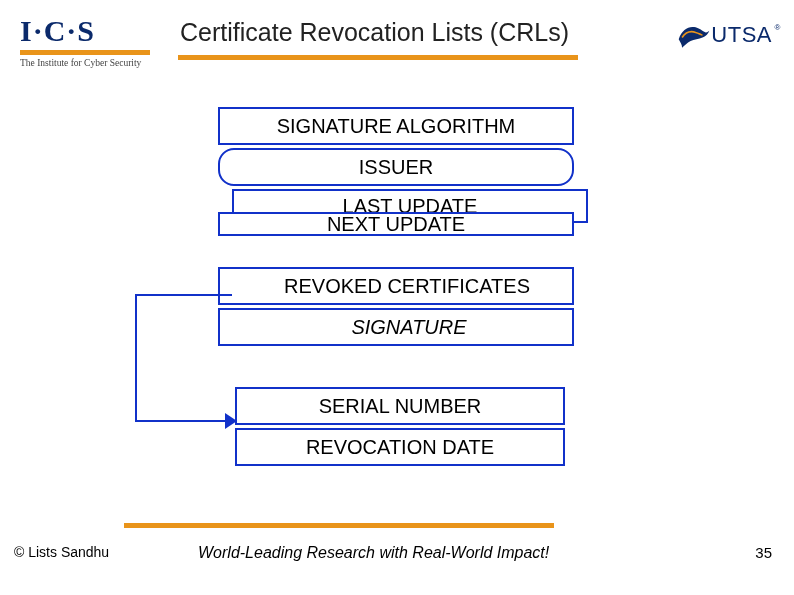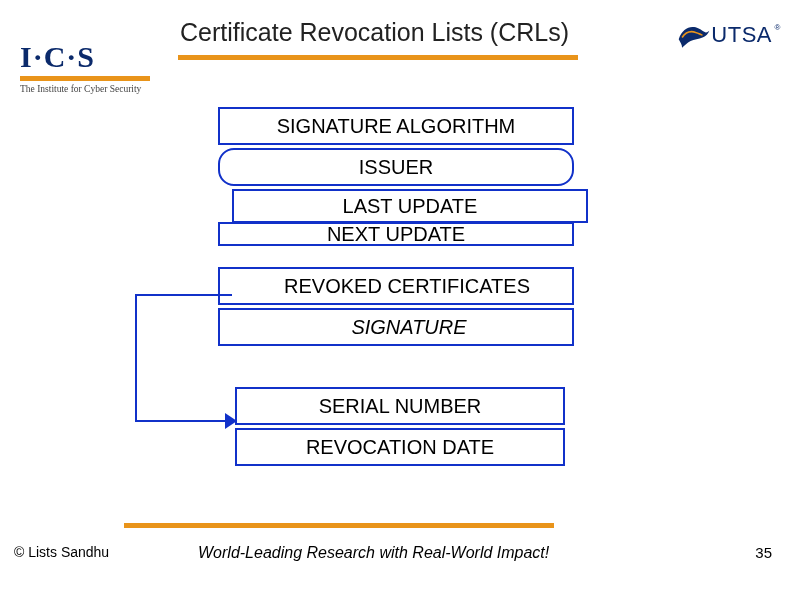--- a/index.html
+++ b/index.html
@@ -1,21 +1,21 @@
 <!DOCTYPE html>
 <html><head>
 <meta charset="utf-8">
 <style>
   * { box-sizing: border-box; margin: 0; padding: 0; }
   html, body { width: 794px; height: 595px; font-family: Arial, Helvetica, sans-serif; background: #fff; color: #000; }
   .slide { position: relative; width: 794px; height: 595px; }
 
   
   .logo-ics { position: absolute; left: 20px; top: 14px; width: 140px; }
-  .ics-letters { font-family: "Times New Roman", Times, serif; font-size: 30px; font-weight: bold; color: #0b2a6b; letter-spacing: 1px; margin-top: 26px; }
+  .ics-letters { font-family: "Times New Roman", Times, serif; font-size: 30px; font-weight: bold; color: #0b2a6b; letter-spacing: 1px; }
   .ics-rule { width: 130px; height: 5px; background: #e9941a; margin-top: 2px; }
   .ics-sub { font-family: "Times New Roman", Times, serif; font-size: 9.5px; color: #444; margin-top: 3px; }
 
   .title { position: absolute; left: 180px; top: 18px; font-size: 25px; color: #222; }
   .title-rule { position: absolute; left: 178px; top: 55px; width: 400px; height: 5px; background: #e9941a; }
 
   .logo-utsa { position: absolute; right: 22px; top: 20px; display: flex; align-items: center; }
   .utsa-bird { width: 34px; height: 30px; }
   .utsa-bird svg { display:block; }
   .utsa-text { font-family: Arial, sans-serif; font-weight: 400; font-size: 22px; color: #0b2a6b; letter-spacing: 0.5px; position: relative; }
@@ -60,21 +60,21 @@
     </div>
     <div class="utsa-text">
       <span>UTSA</span>
       <span class="utsa-reg">®</span>
     </div>
   </div>
 
   <div class="cell" style="left:218px; top:107px; width:356px; height:38px;">SIGNATURE ALGORITHM</div>
   <div class="cell" style="left:218px; top:148px; width:356px; height:38px;border-radius:16px;">ISSUER</div>
   <div class="cell" style="left:232px; top:189px; width:356px; height:34px;">LAST UPDATE</div>
-  <div class="cell" style="left:218px; top:222px; width:356px; height:24px;">NEXT UPDATE</div>
+  <div class="cell" style="left:218px; top:212px; width:356px; height:24px;">NEXT UPDATE</div>
   <div class="cell" style="left:218px; top:267px; width:356px; height:38px;padding-left:28px;">REVOKED CERTIFICATES</div>
   <div class="cell sig" style="left:218px; top:308px; width:356px; height:38px;">SIGNATURE</div>
 
   <div class="conn-h1"></div>
   <div class="conn-v"></div>
   <div class="conn-h2"></div>
   <div class="arrow"></div>
 
   <div class="cell" style="left:235px; top:387px; width:330px; height:38px;">SERIAL NUMBER</div>
   <div class="cell" style="left:235px; top:428px; width:330px; height:38px;">REVOCATION DATE</div>

